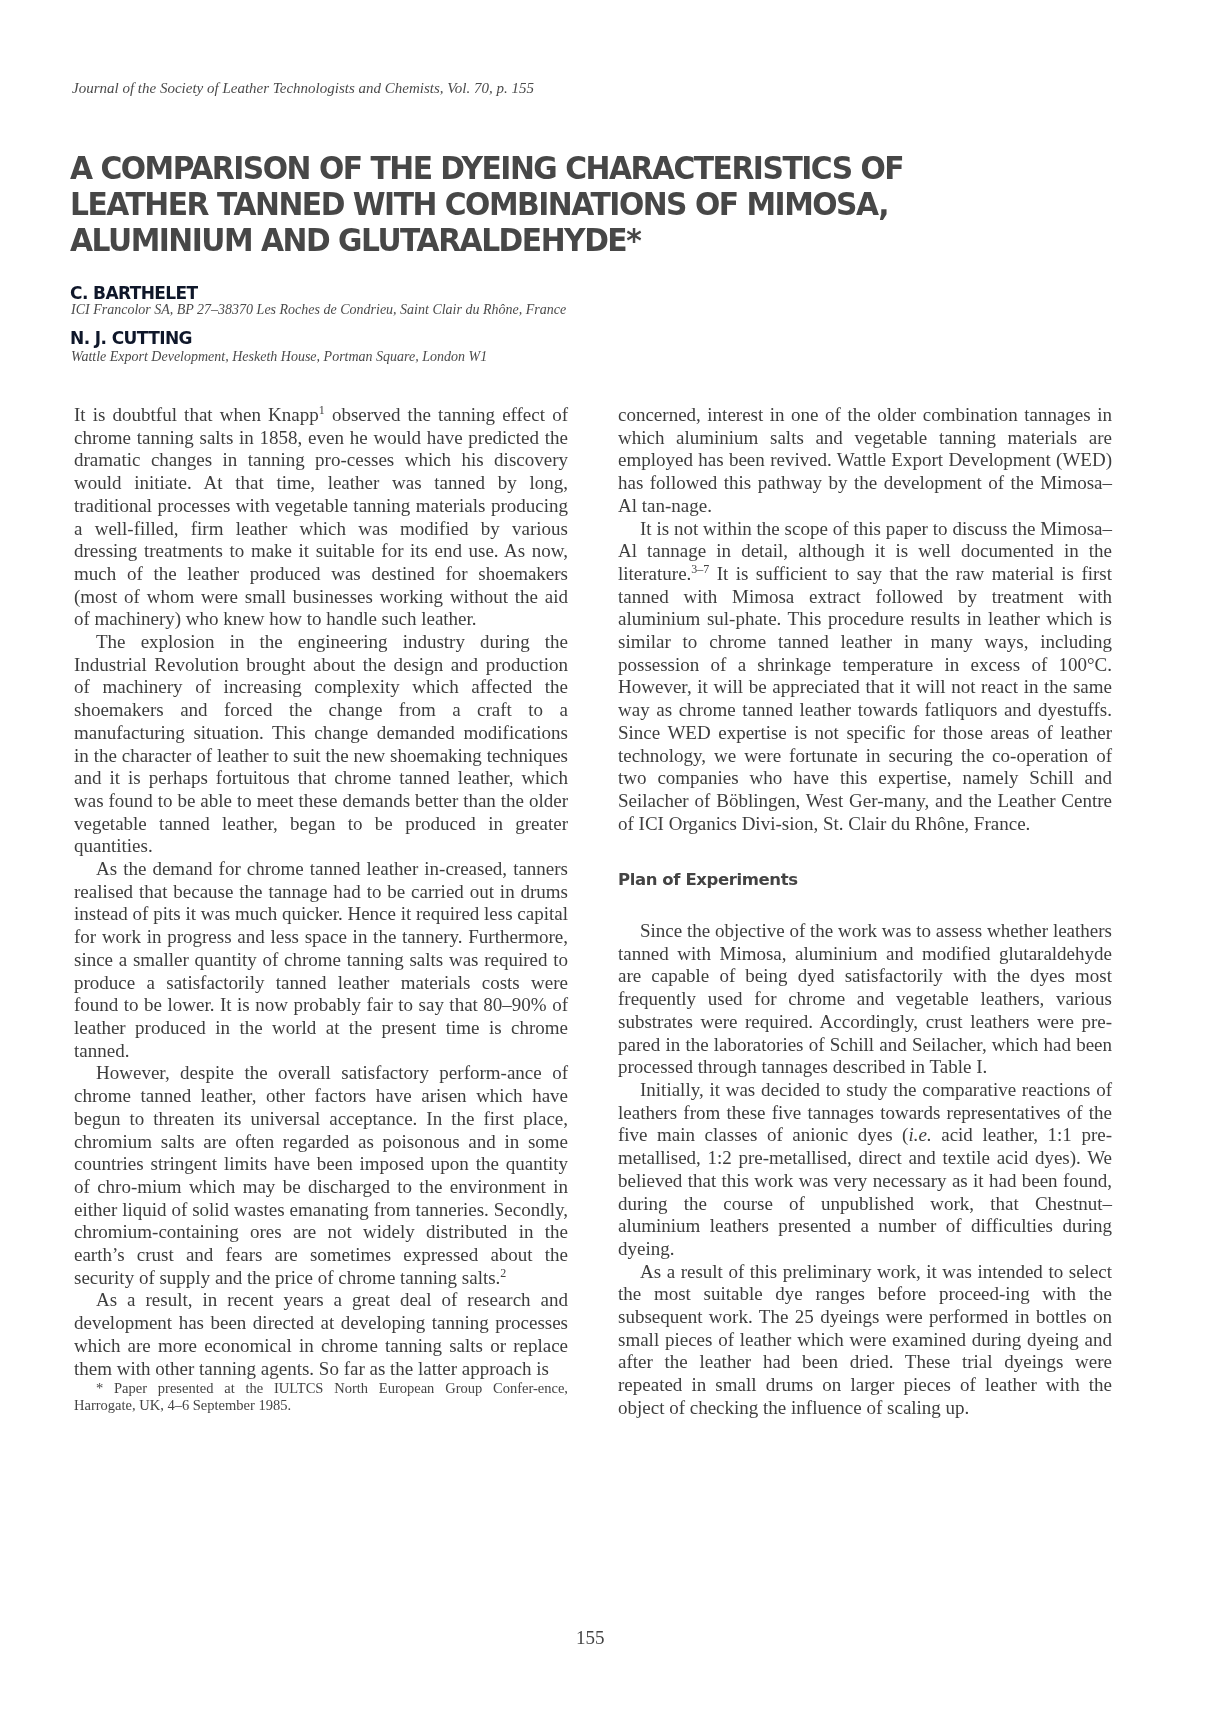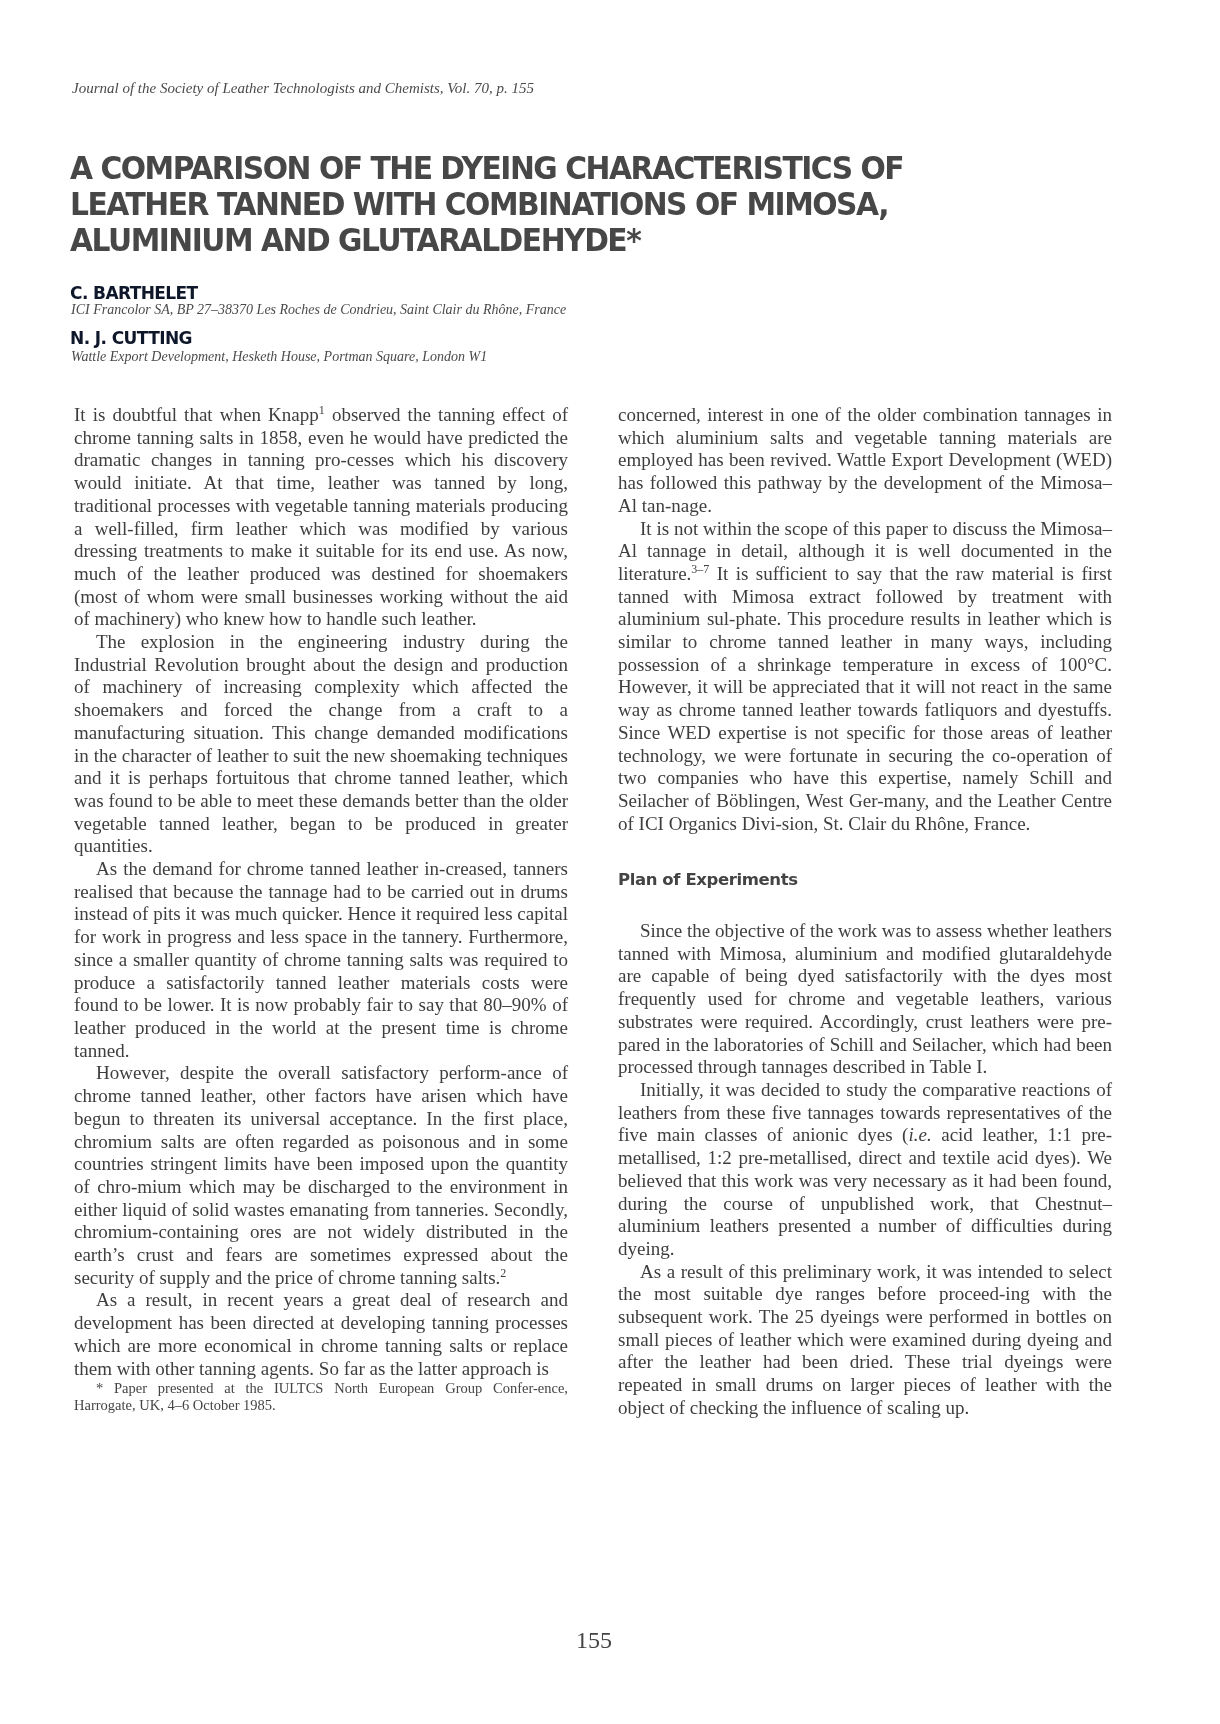--- a/index.html
+++ b/index.html
@@ -35,42 +35,42 @@
   .col sup { font-size: 12px; line-height: 0; vertical-align: 7px; }
   .section-heading {
     font-family: "DejaVu Sans", sans-serif; font-weight: bold; font-size: 16.5px; color: #444;
     margin: 34px 0 28px 0; letter-spacing: -0.4px; text-align: left;
   }
   .footnote {
     margin-top: 8px; font-size: 14.5px; line-height: 17px; text-indent: 12px; color: #444;
   }
   .page-number {
     position: absolute; left: 576px; top: 1627px;
-    font-family: "Liberation Serif", serif; font-size: 24px; color: #444;
+    font-family: "Liberation Serif", serif; font-size: 19px; color: #444;
   }
 </style>
 </head>
 <body>
 
 <div class="journal-line">Journal of the Society of Leather Technologists and Chemists, Vol. 70, p. 155</div>
 
 <h1 class="title" style="margin:0;">A Comparison of the Dyeing Characteristics of Leather Tanned with Combinations of Mimosa, Aluminium and Glutaraldehyde*</h1>
 
 <div class="author" style="top:283px;">C. BARTHELET</div>
 <div class="affil" style="top:302px;">ICI Francolor SA, BP 27–38370 Les Roches de Condrieu, Saint Clair du Rhône, France</div>
 <div class="author" style="top:328px;">N. J. CUTTING</div>
 <div class="affil" style="top:349px;text-align:center;">Wattle Export Development, Hesketh House, Portman Square, London W1</div>
 
 <div class="col col-left">
   <p class="noindent"><span>It is doubtful that when Knapp</span><sup>1</sup><span> observed the tanning effect of chrome tanning salts in 1858, even he would have predicted the dramatic changes in tanning pro-cesses which his discovery would initiate. At that time, leather was tanned by long, traditional processes with vegetable tanning materials producing a well-filled, firm leather which was modified by various dressing treatments to make it suitable for its end use. As now, much of the leather produced was destined for shoemakers (most of whom were small businesses working without the aid of machinery) who knew how to handle such leather.</span></p>
   <p>The explosion in the engineering industry during the Industrial Revolution brought about the design and production of machinery of increasing complexity which affected the shoemakers and forced the change from a craft to a manufacturing situation. This change demanded modifications in the character of leather to suit the new shoemaking techniques and it is perhaps fortuitous that chrome tanned leather, which was found to be able to meet these demands better than the older vegetable tanned leather, began to be produced in greater quantities.</p>
   <p>As the demand for chrome tanned leather in-creased, tanners realised that because the tannage had to be carried out in drums instead of pits it was much quicker. Hence it required less capital for work in progress and less space in the tannery. Furthermore, since a smaller quantity of chrome tanning salts was required to produce a satisfactorily tanned leather materials costs were found to be lower. It is now probably fair to say that 80–90% of leather produced in the world at the present time is chrome tanned.</p>
   <p><span>However, despite the overall satisfactory perform-ance of chrome tanned leather, other factors have arisen which have begun to threaten its universal acceptance. In the first place, chromium salts are often regarded as poisonous and in some countries stringent limits have been imposed upon the quantity of chro-mium which may be discharged to the environment in either liquid of solid wastes emanating from tanneries. Secondly, chromium-containing ores are not widely distributed in the earth’s crust and fears are sometimes expressed about the security of supply and the price of chrome tanning salts.</span><sup>2</sup></p>
   <p>As a result, in recent years a great deal of research and development has been directed at developing tanning processes which are more economical in chrome tanning salts or replace them with other tanning agents. So far as the latter approach is</p>
-  <p class="footnote">* Paper presented at the IULTCS North European Group Confer-ence, Harrogate, UK, 4–6 October 1985.</p>
+  <p class="footnote">* Paper presented at the IULTCS North European Group Confer-ence, Harrogate, UK, 4–6 September 1985.</p>
 </div>
 
 <div class="col col-right">
   <p class="noindent">concerned, interest in one of the older combination tannages in which aluminium salts and vegetable tanning materials are employed has been revived. Wattle Export Development (WED) has followed this pathway by the development of the Mimosa–Al tan-nage.</p>
   <p><span>It is not within the scope of this paper to discuss the Mimosa–Al tannage in detail, although it is well documented in the literature.</span><sup>3–7</sup><span> It is sufficient to say that the raw material is first tanned with Mimosa extract followed by treatment with aluminium sul-phate. This procedure results in leather which is similar to chrome tanned leather in many ways, including possession of a shrinkage temperature in excess of 100°C. However, it will be appreciated that it will not react in the same way as chrome tanned leather towards fatliquors and dyestuffs. Since WED expertise is not specific for those areas of leather technology, we were fortunate in securing the co-operation of two companies who have this expertise, namely Schill and Seilacher of Böblingen, West Ger-many, and the Leather Centre of ICI Organics Divi-sion, St. Clair du Rhône, France.</span></p>
   <h2 class="section-heading">Plan of Experiments</h2>
   <p>Since the objective of the work was to assess whether leathers tanned with Mimosa, aluminium and modified glutaraldehyde are capable of being dyed satisfactorily with the dyes most frequently used for chrome and vegetable leathers, various substrates were required. Accordingly, crust leathers were pre-pared in the laboratories of Schill and Seilacher, which had been processed through tannages described in Table I.</p>
   <p><span>Initially, it was decided to study the comparative reactions of leathers from these five tannages towards representatives of the five main classes of anionic dyes (</span><em>i.e.</em><span> acid leather, 1:1 pre-metallised, 1:2 pre-metallised, direct and textile acid dyes). We believed that this work was very necessary as it had been found, during the course of unpublished work, that Chestnut–aluminium leathers presented a number of difficulties during dyeing.</span></p>
   <p>As a result of this preliminary work, it was intended to select the most suitable dye ranges before proceed-ing with the subsequent work. The 25 dyeings were performed in bottles on small pieces of leather which were examined during dyeing and after the leather had been dried. These trial dyeings were repeated in small drums on larger pieces of leather with the object of checking the influence of scaling up.</p>
 </div>

